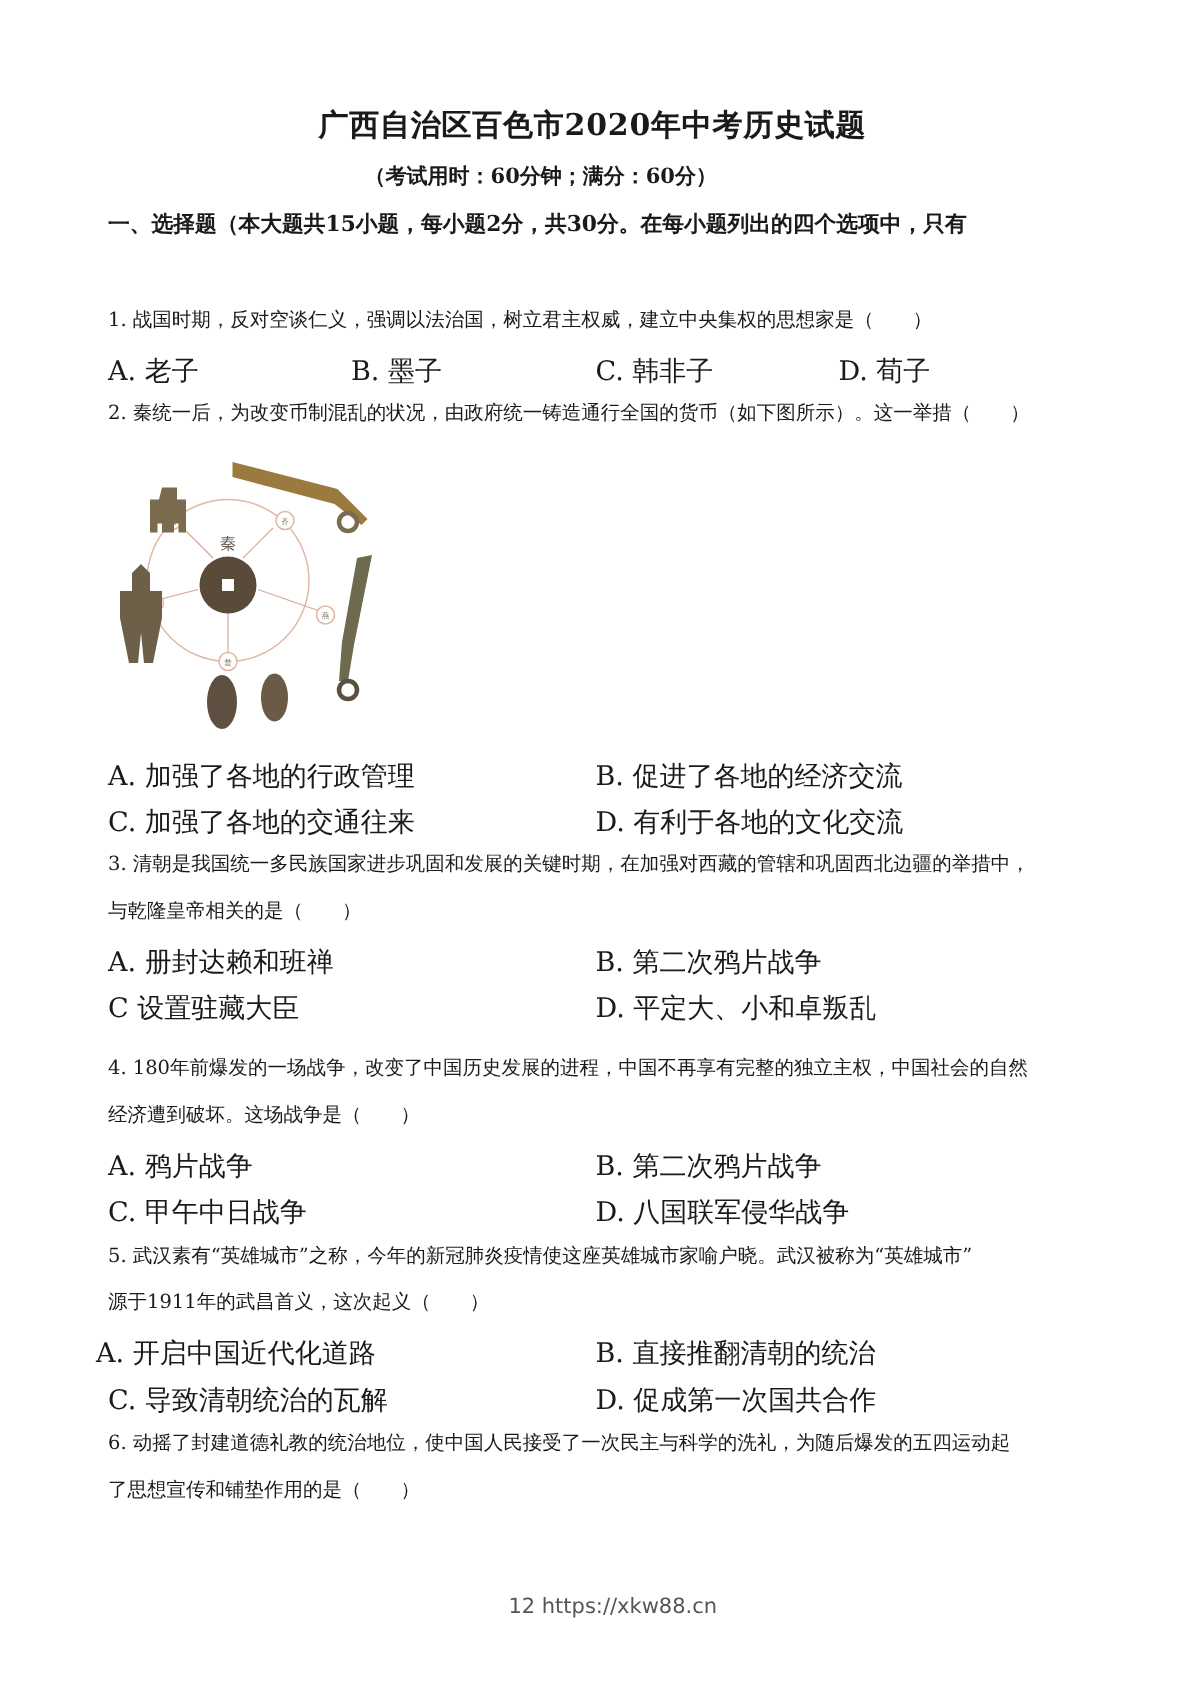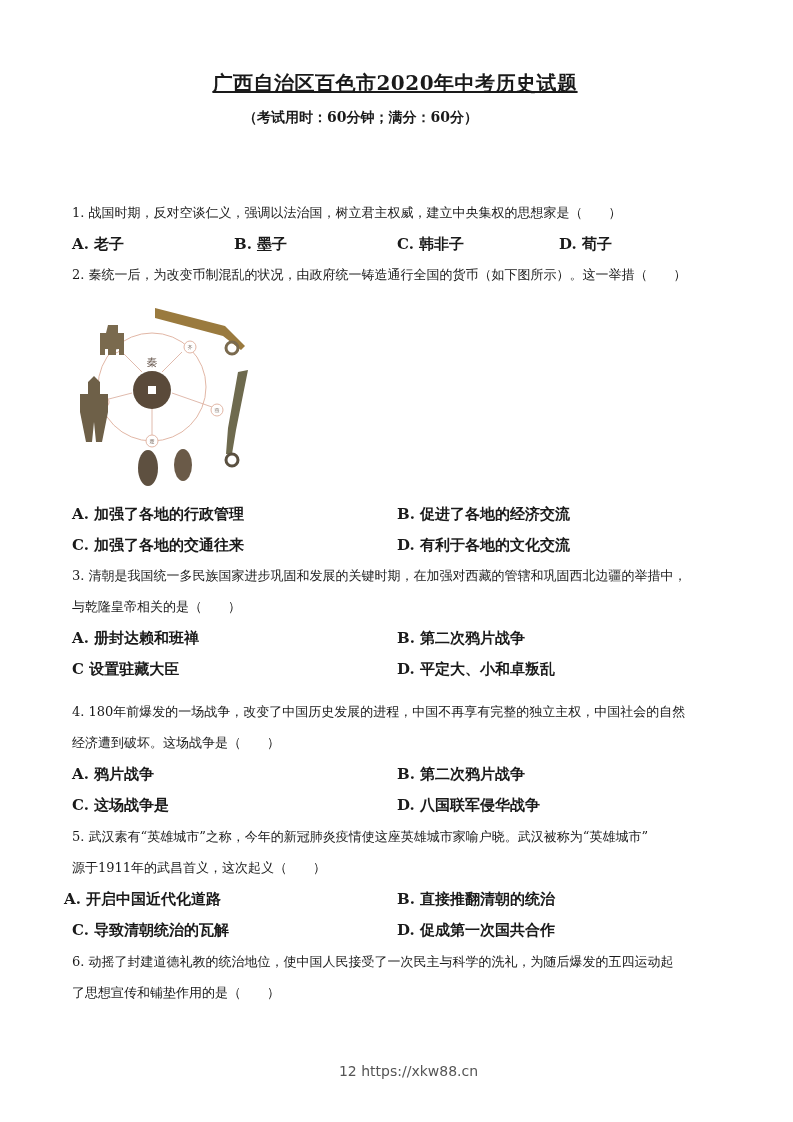--- a/index.html
+++ b/index.html
@@ -1,35 +1,36 @@
 <!DOCTYPE html>
 <html><head>
 <meta charset="utf-8">
 <style>
   html, body { margin:0; padding:0; background:#ffffff; }
   body { width:793px; height:1122px; position:relative; overflow:hidden;
          font-family: "DejaVu Serif", "Liberation Serif", serif; color:#1a1a1a; }
   .title { position:absolute; top:70px; left:0; width:790px; text-align:center;
-           font-size:20px; font-weight:bold; letter-spacing:0.5px;text-decoration:underline; }
+           font-size:20px; font-weight:bold; letter-spacing:0.5px; }
   .subtitle { position:absolute; top:109px; left:0; width:721px; text-align:center;
               font-size:14px; font-weight:bold; }
   .section { position:absolute; left:72px; width:660px; font-size:14.5px; font-weight:bold; line-height:29px; }
   .line { position:absolute; left:72px; width:660px; font-size:13px; white-space:nowrap; }
-  .opt { position:absolute; font-size:15px; white-space:nowrap;font-weight:bold; }
+  .opt { position:absolute; font-size:18px; white-space:nowrap; }
   .figure { position:absolute; left:70px; top:300px; width:185px; height:190px; }
   .footer { position:absolute; top:1063px; left:12px; width:793px; text-align:center;
             font-family:"DejaVu Sans", sans-serif; font-size:14px; color:#555; }
 </style>
 </head>
 <body>
 
 <div class="title">广西自治区百色市2020年中考历史试题</div>
 <div class="subtitle">（考试用时：60分钟；满分：60分）</div>
 
 <div class="section" style="top:135px;">
+  <div>一、选择题（本大题共15小题，每小题2分，共30分。在每小题列出的四个选项中，只有</div>
 </div>
 
 <div class="line" style="top:204px;">1. 战国时期，反对空谈仁义，强调以法治国，树立君主权威，建立中央集权的思想家是（　　）</div>
 <div class="opt" style="top:235px;left:72px;">A. 老子</div>
 <div class="opt" style="top:235px;left:234px;">B. 墨子</div>
 <div class="opt" style="top:235px;left:397px;">C. 韩非子</div>
 <div class="opt" style="top:235px;left:559px;">D. 荀子</div>
 
 <div class="line" style="top:266px;">2. 秦统一后，为改变币制混乱的状况，由政府统一铸造通行全国的货币（如下图所示）。这一举措（　　）</div>
 
@@ -86,21 +87,21 @@
 <div class="line" style="top:598px;">与乾隆皇帝相关的是（　　）</div>
 <div class="opt" style="top:629px;left:72px;">A.  册封达赖和班禅</div>
 <div class="opt" style="top:629px;left:397px;">B.  第二次鸦片战争</div>
 <div class="opt" style="top:660px;left:72px;">C  设置驻藏大臣</div>
 <div class="opt" style="top:660px;left:397px;">D.  平定大、小和卓叛乱</div>
 
 <div class="line" style="top:703px;">4. 180年前爆发的一场战争，改变了中国历史发展的进程，中国不再享有完整的独立主权，中国社会的自然</div>
 <div class="line" style="top:734px;">经济遭到破坏。这场战争是（　　）</div>
 <div class="opt" style="top:765px;left:72px;">A.  鸦片战争</div>
 <div class="opt" style="top:765px;left:397px;">B.  第二次鸦片战争</div>
-<div class="opt" style="top:796px;left:72px;">C.  这场战争是</div>
+<div class="opt" style="top:796px;left:72px;">C.  甲午中日战争</div>
 <div class="opt" style="top:796px;left:397px;">D.  八国联军侵华战争</div>
 
 <div class="line" style="top:828px;">5. 武汉素有“英雄城市”之称，今年的新冠肺炎疫情使这座英雄城市家喻户晓。武汉被称为“英雄城市”</div>
 <div class="line" style="top:859px;">源于1911年的武昌首义，这次起义（　　）</div>
 <div class="opt" style="top:890px;left:64px;">A.  开启中国近代化道路</div>
 <div class="opt" style="top:890px;left:397px;">B.  直接推翻清朝的统治</div>
 <div class="opt" style="top:921px;left:72px;">C.  导致清朝统治的瓦解</div>
 <div class="opt" style="top:921px;left:397px;">D.  促成第一次国共合作</div>
 
 <div class="line" style="top:953px;">6. 动摇了封建道德礼教的统治地位，使中国人民接受了一次民主与科学的洗礼，为随后爆发的五四运动起</div>

